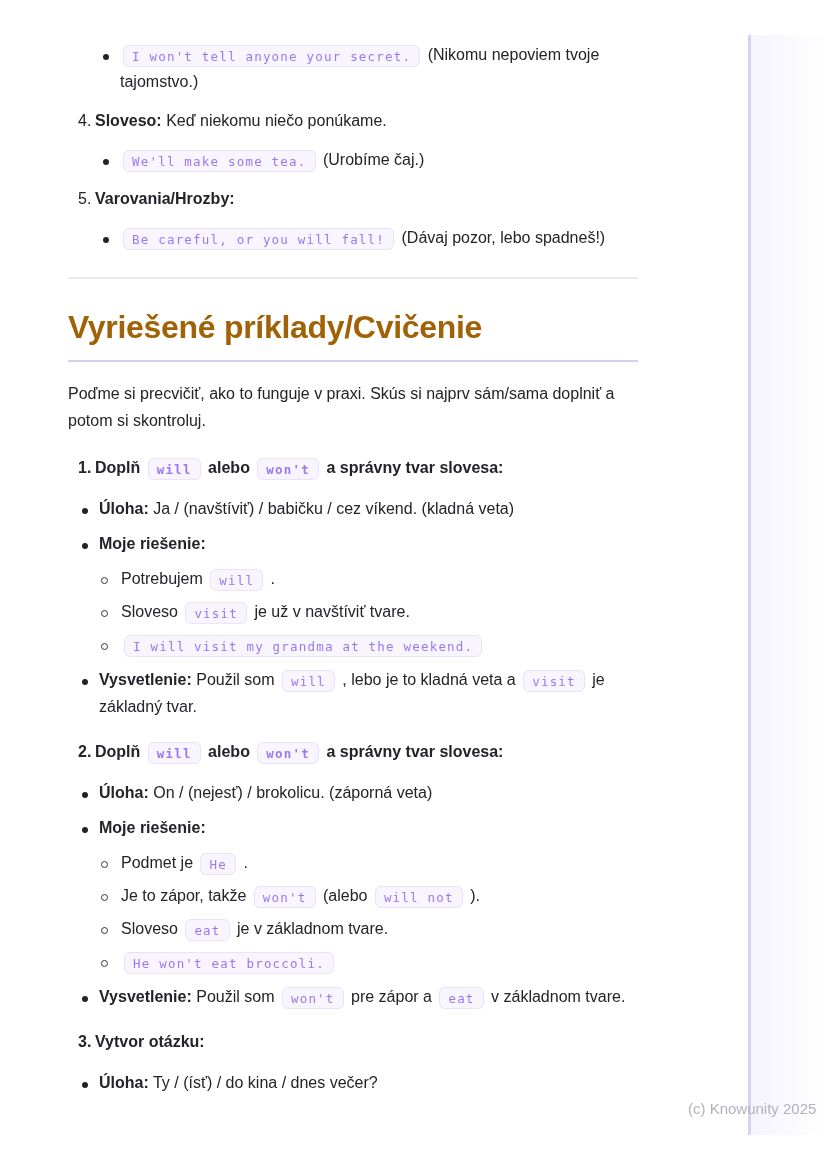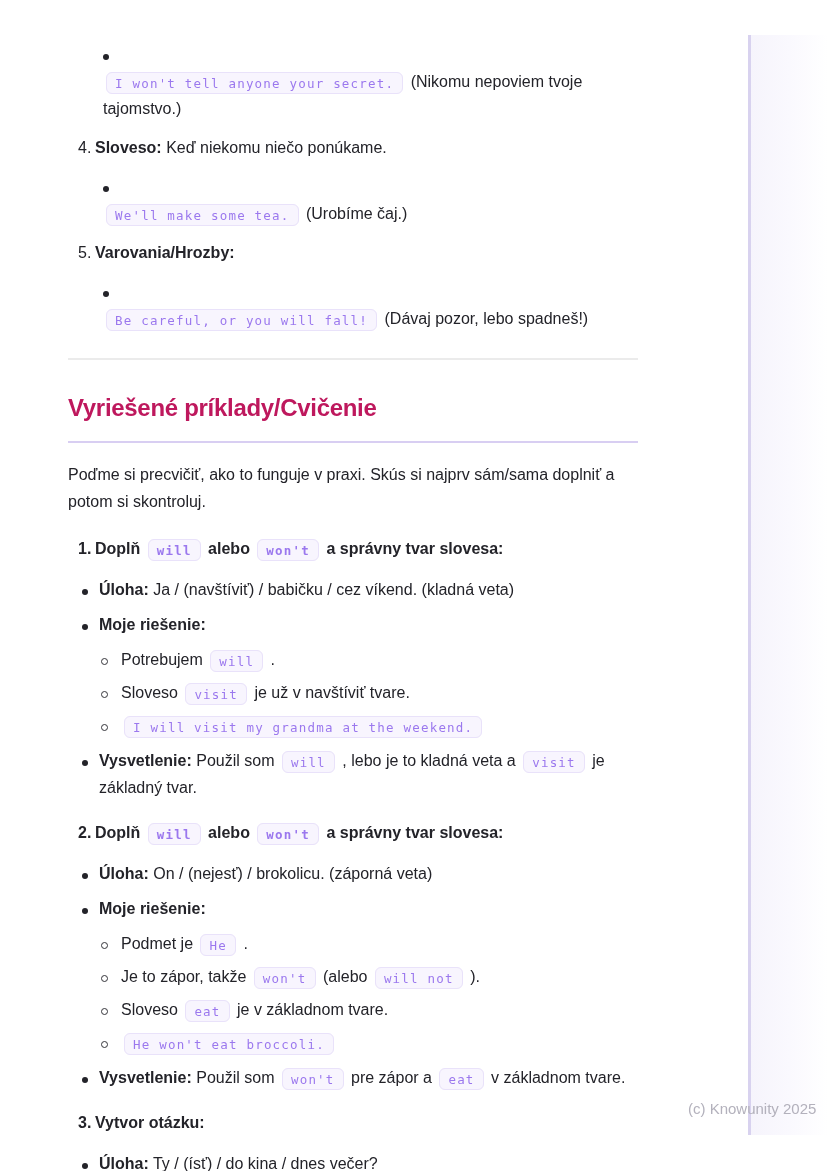--- a/index.html
+++ b/index.html
@@ -24,21 +24,21 @@
   .mk{flex:0 0 auto;}
   .tx{flex:1 1 auto;min-width:0;}
   
   .num{margin:12px 0;margin-left:10px;}
   .num .mk{width:17px;}
   .ex-title{margin:18px 0 14px;margin-left:10px;font-weight:700;}
   
   .lv1{margin:8px 0;margin-left:14px;}
   .lv1 .mk{width:17px;}
   
-  .lv2{margin:7px 0;margin-left:35px;flex-direction:column;}
+  .lv2{margin:7px 0;margin-left:35px;}
   .lv2 .mk{width:17px;}
   
   .lv3{margin:6px 0;margin-left:33px;}
   .lv3 .mk{width:20px;}
   .dot::before{
     content:"";display:inline-block;width:6px;height:6px;border-radius:50%;
     background:#232329;margin-top:10px;
   }
   .circ::before{
     content:"";display:inline-block;width:5px;height:5px;border-radius:50%;
@@ -54,22 +54,22 @@
     background:#f8f5fe;
     border:1px solid #e9e2fa;
     border-radius:6px;
     padding:2.5px 8px;
     margin:0 3px;
     line-height:1.2;
     white-space:nowrap;
   }
   .hr-gray{height:2px;background:#ebebeb;border:none;margin:26px 0 0;}
   .section-heading{
-    font-size:24px;line-height:36px;font-weight:700;
-    color:#be185d;letter-spacing:-0.3px;
+    font-size:32px;line-height:36px;font-weight:700;
+    color:#a16207;letter-spacing:-0.3px;
     margin:30px 0 0;
   }
   .hr-purple{height:2px;background:#d8cef2;border:none;margin:15px 0 18px;}
   .para{margin:18px 0 20px;}
   .page-edge{
     position:absolute;
     left:748px;top:35px;
     width:77px;height:1100px;
     border-left:3px solid #d8d2ef;
     background:linear-gradient(to right,#f6f4fc 0%,#faf9fe 50%,#ffffff 100%);

